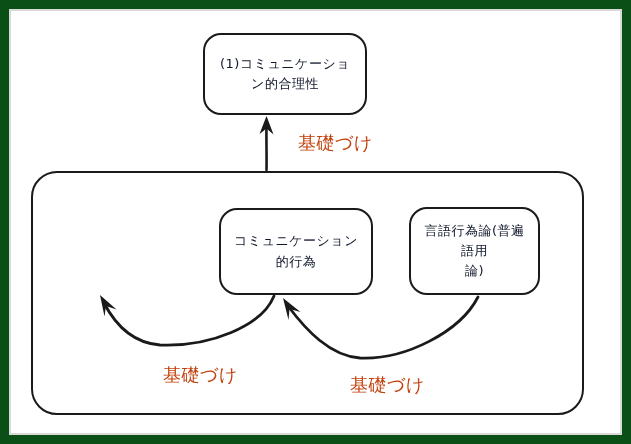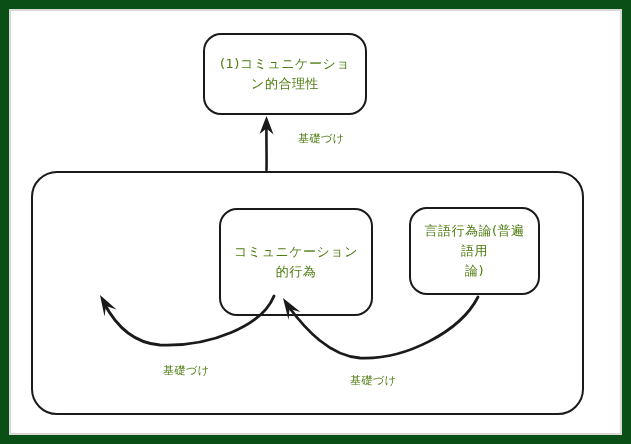--- a/index.html
+++ b/index.html
@@ -43,21 +43,21 @@
   .node {
     position: absolute;
     box-sizing: border-box;
     border: 2px solid #1a1a1a;
     border-radius: 18px;
     background: #ffffff;
     display: flex;
     align-items: center;
     justify-content: center;
     text-align: center;
-    color: #4d7c0f;
+    color: #0f172a;
     font-size: 13px;
     line-height: 1.55;
     letter-spacing: 0.5px;
     padding: 4px 8px;
   }
   .node-text {
     display: block;
     white-space: pre-line;
   }
   #node-top {
@@ -80,32 +80,32 @@
   #node-rationality {
     left: 48px;
     top: 210px;
     width: 152px;
     height: 85px;
   }
   #node-comm-action {
     left: 219px;
     top: 208px;
     width: 154px;
-    height: 108px;
+    height: 87px;
   }
   #node-speech-act {
     left: 409px;
     top: 207px;
     width: 131px;
     height: 88px;
   }
   .edge-label {
     position: absolute;
-    color: #4d7c0f;
-    font-size: 11px;
+    color: #c2410c;
+    font-size: 18px;
     letter-spacing: 0.5px;
     white-space: nowrap;
   }
   #label-top {
     left: 298px;
     top: 131px;
   }
   #label-left {
     left: 163px;
     top: 363px;

